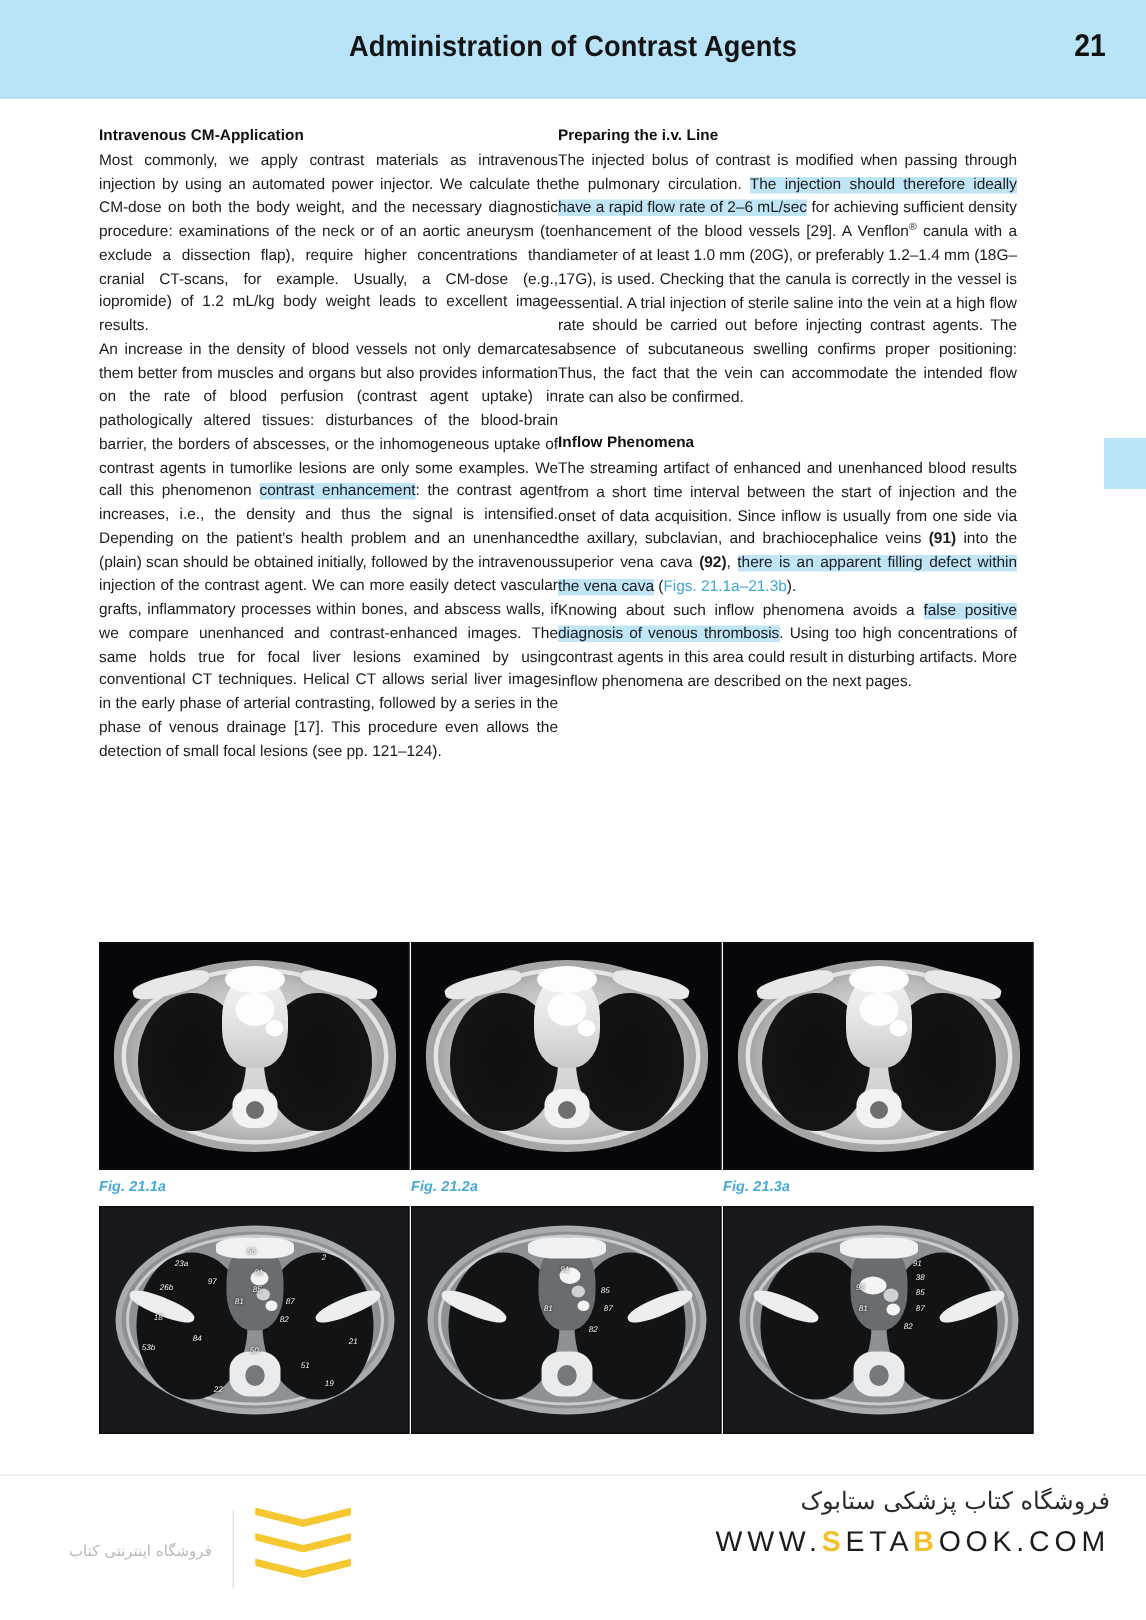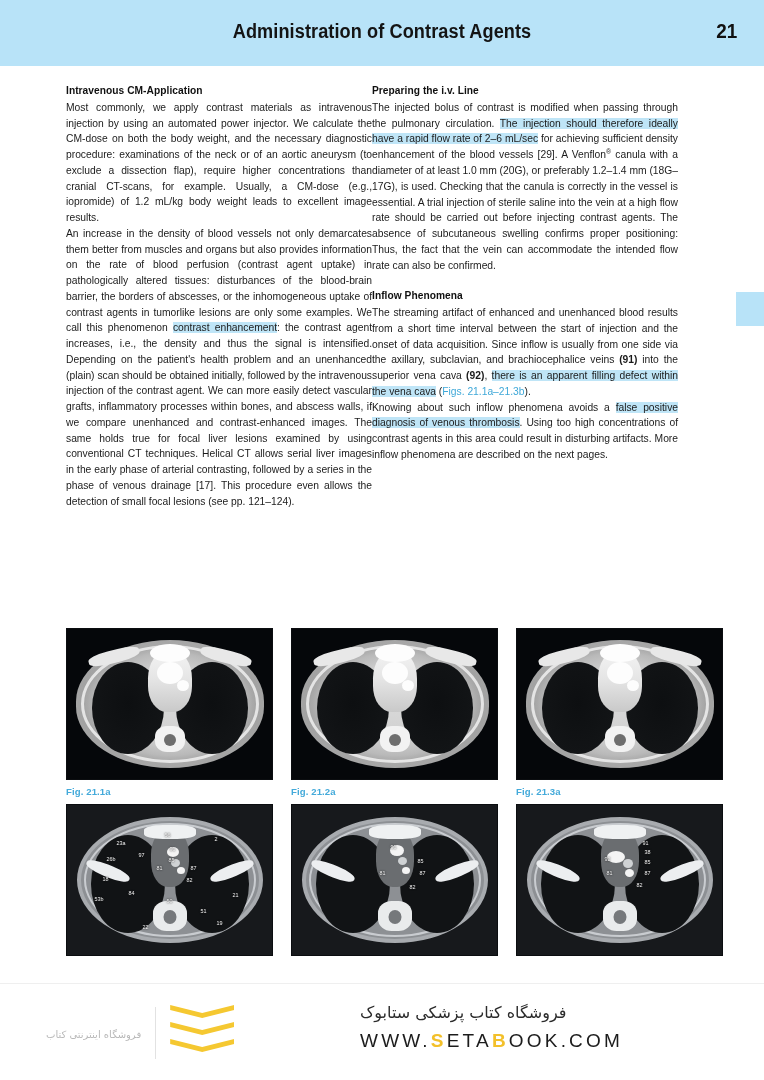--- a/index.html
+++ b/index.html
@@ -104,21 +104,22 @@
 
   
   .figures {
     position: absolute;
     left: 66px;
     top: 628px;
     width: 640px;
   }
   .fig-row {
     display: flex;
-    gap: 18px;
+    gap: 1px;
+    font-style: italic;
   }
   .fig-cell { width: 207px; }
   .ct-frame {
     width: 207px;
     height: 152px;
     background: #05070a;
     position: relative;
     overflow: hidden;
     border: 1px solid #0b0d10;
     box-sizing: border-box;
@@ -349,22 +350,22 @@
     height: 13px;
     background: #f5c831;
     clip-path: polygon(0 0, 50% 62%, 100% 0, 100% 38%, 50% 100%, 0 38%);
   }
   .chev.c1 { top: 2px; }
   .chev.c2 { top: 19px; }
   .chev.c3 { top: 36px; }
 
   .footer-right {
     position: absolute;
-    right: 24px; top: 18px;
-    text-align: left;
+    right: 24px; top: 6px;
+    text-align: right;
     width: 380px;
   }
   .footer-fa {
     font-size: 16px;
     color: #2b2b2b;
     direction: rtl;
     font-family: "DejaVu Sans", sans-serif;
     line-height: 1.4;
   }
   .footer-url {

